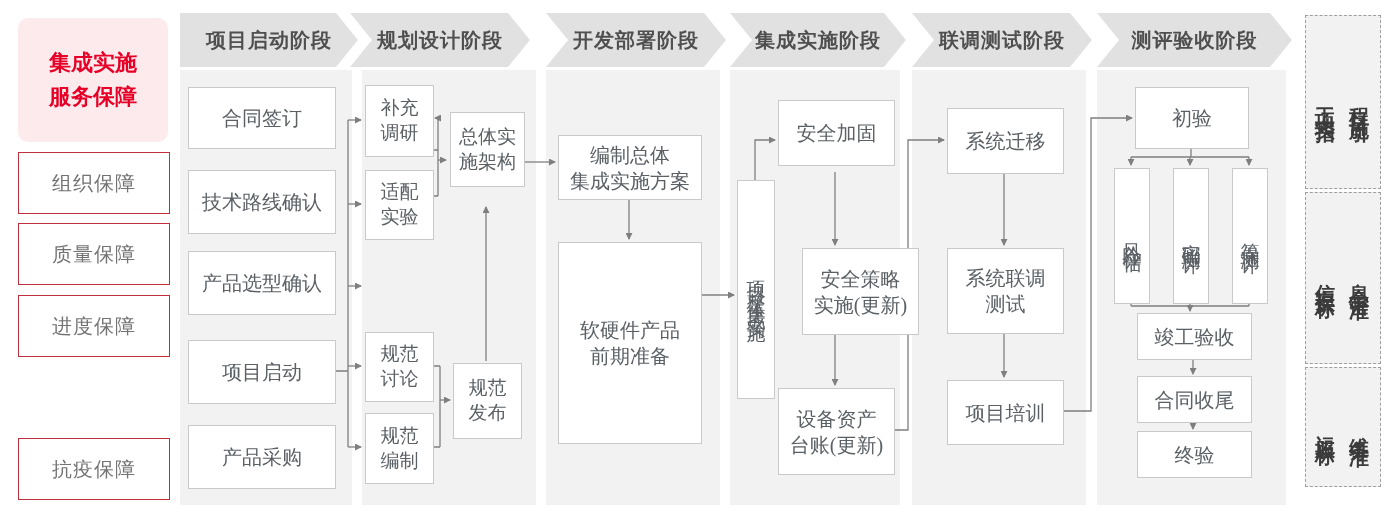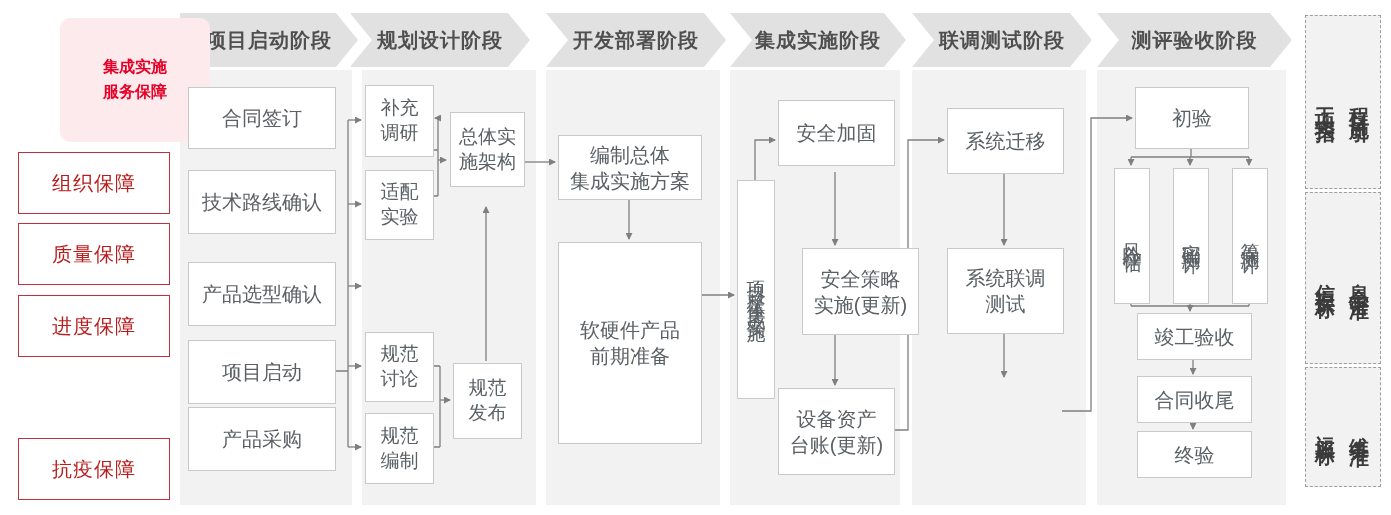--- a/index.html
+++ b/index.html
@@ -1,18 +1,18 @@
 <!DOCTYPE html>
 <html><head>
 <meta charset="utf-8">
 <style>
   html,body { margin:0; padding:0; background:#ffffff; }
   .canvas {
     position:relative; width:1391px; height:515px; background:#ffffff;
-    font-family:Liberation Sans, sans-serif; overflow:hidden;
+    font-family:Liberation Serif, serif; overflow:hidden;
   }
   
   .colbg { position:absolute; top:70px; height:435px; background:#f2f2f2; z-index:0; }
   
   .chev {
     position:absolute; top:13px; height:54px; background:#e1e1e1; z-index:2;
     display:flex; align-items:center; justify-content:center;
     font-size:20px; font-weight:bold; color:#4f4f4f; letter-spacing:1px;
     clip-path:polygon(0 0, calc(100% - 22px) 0, 100% 50%, calc(100% - 22px) 100%, 0 100%, 22px 50%);
   }
@@ -29,27 +29,27 @@
     position:absolute; background:#ffffff; border:1px solid #c9c9c9; z-index:2;
     display:flex; align-items:center; justify-content:center;
     color:#5b6065; font-size:19px;
   }
   .vtext { writing-mode:vertical-rl; text-orientation:upright; letter-spacing:6px; }
   
   .side-header {
     position:absolute; left:18px; top:18px; width:150px; height:124px;
     background:#fdeaed; border-radius:10px; z-index:2;
     display:flex; align-items:center; justify-content:center; text-align:center;
-    color:#e60027; font-size:16px; font-weight:bold; line-height:1.55; white-space:pre-line;margin-left:42px;
+    color:#e60027; font-size:22px; font-weight:bold; line-height:1.55; white-space:pre-line;
   }
   .side-item {
     position:absolute; left:18px; width:150px; height:60px;
     background:#ffffff; border:1.5px solid #c0303c; z-index:2;
     display:flex; align-items:center; justify-content:center;
-    color:#b91c1c; font-size:20px; letter-spacing:1px;
+    color:#737373; font-size:20px; letter-spacing:1px;
   }
   
   .rpanel {
     position:absolute; left:1305px; width:74px; background:#f2f2f2;
     border:1.5px dashed #9e9e9e; z-index:2;
     display:flex; align-items:center; justify-content:center; gap:7px;
   }
   .rpanel .vtext { font-size:20px; font-weight:bold; color:#3b3b3b; letter-spacing:5px; }
   svg.wires { position:absolute; left:0; top:0; z-index:1; pointer-events:none; }
 </style>
@@ -141,23 +141,23 @@
 
   <div class="side-header">集成实施
 服务保障</div>
   <div class="side-item" style="top:152px">组织保障</div>
   <div class="side-item" style="top:223px">质量保障</div>
   <div class="side-item" style="top:295px">进度保障</div>
   <div class="side-item" style="top:438px">抗疫保障</div>
 
   <div class="node" style="left:188px;top:170px;width:146px;height:62px">技术路线确认</div>
   <div class="node" style="left:188px;top:87px;width:146px;height:60px">合同签订</div>
-  <div class="node" style="left:188px;top:262px;width:146px;height:62px">产品选型确认</div>
+  <div class="node" style="left:188px;top:251px;width:146px;height:62px">产品选型确认</div>
   <div class="node" style="left:188px;top:340px;width:146px;height:62px">项目启动</div>
-  <div class="node" style="left:188px;top:407px;width:146px;height:62px">产品采购</div>
+  <div class="node" style="left:188px;top:425px;width:146px;height:62px">产品采购</div>
 
   <div class="node sm" style="left:365px;top:85px;width:67px;height:70px">补充
 调研</div>
   <div class="node sm" style="left:365px;top:170px;width:67px;height:68px">适配
 实验</div>
   <div class="node sm" style="left:365px;top:332px;width:67px;height:68px">规范
 讨论</div>
   <div class="node sm" style="left:365px;top:413px;width:67px;height:69px">规范
 编制</div>
   <div class="node sm" style="left:450px;top:112px;width:73px;height:73px">总体实
@@ -175,20 +175,21 @@
     </div>
   <div class="node" style="left:778px;top:100px;width:115px;height:64px">安全加固</div>
   <div class="node" style="left:802px;top:248px;width:115px;height:85px">安全策略
 实施(更新)</div>
   <div class="node" style="left:778px;top:388px;width:115px;height:85px">设备资产
 台账(更新)</div>
 
   <div class="node" style="left:947px;top:108px;width:115px;height:64px">系统迁移</div>
   <div class="node" style="left:947px;top:248px;width:115px;height:84px">系统联调
 测试</div>
+  <div class="node" style="left:947px;top:380px;width:115px;height:63px">项目培训</div>
 
   <div class="node" style="left:1135px;top:87px;width:112px;height:60px">初验</div>
   <div class="vnode" style="left:1114px;top:168px;width:34px;height:134px">
       <span class="vtext" style="letter-spacing:4px">风险评估</span>
     </div>
   <div class="vnode" style="left:1173px;top:168px;width:34px;height:134px">
       <span class="vtext" style="letter-spacing:4px">密码测评</span>
     </div>
   <div class="vnode" style="left:1232px;top:168px;width:34px;height:134px">
       <span class="vtext" style="letter-spacing:4px">等保测评</span>

